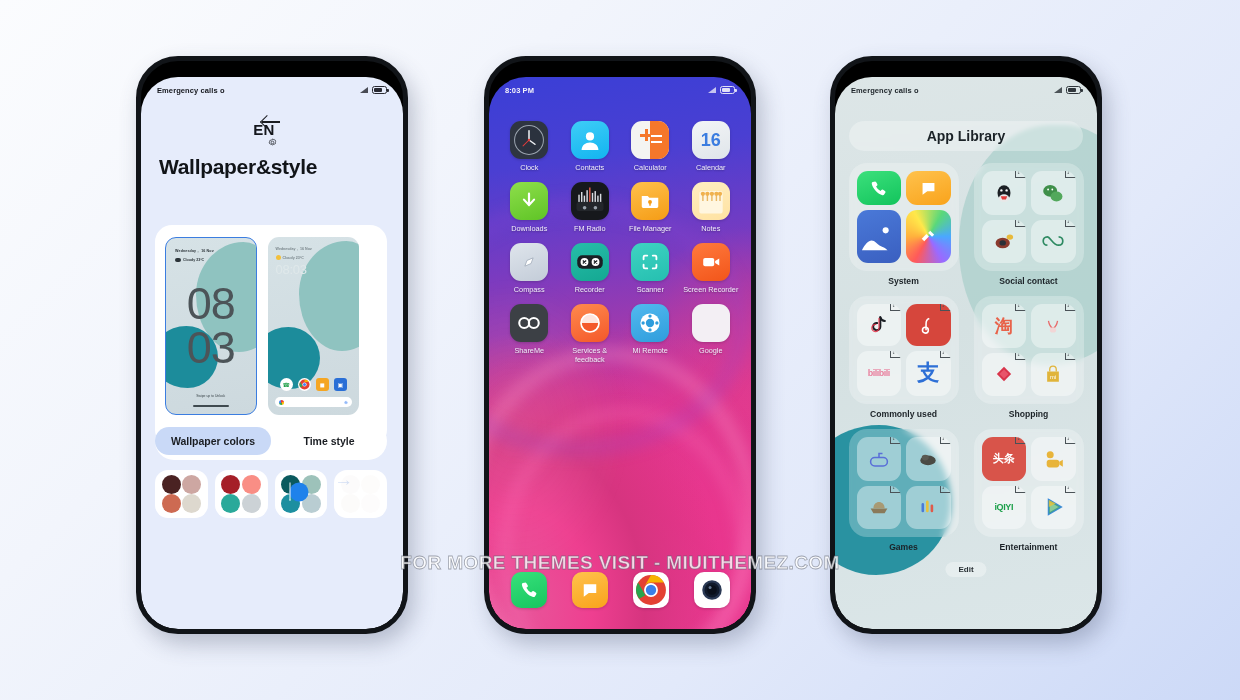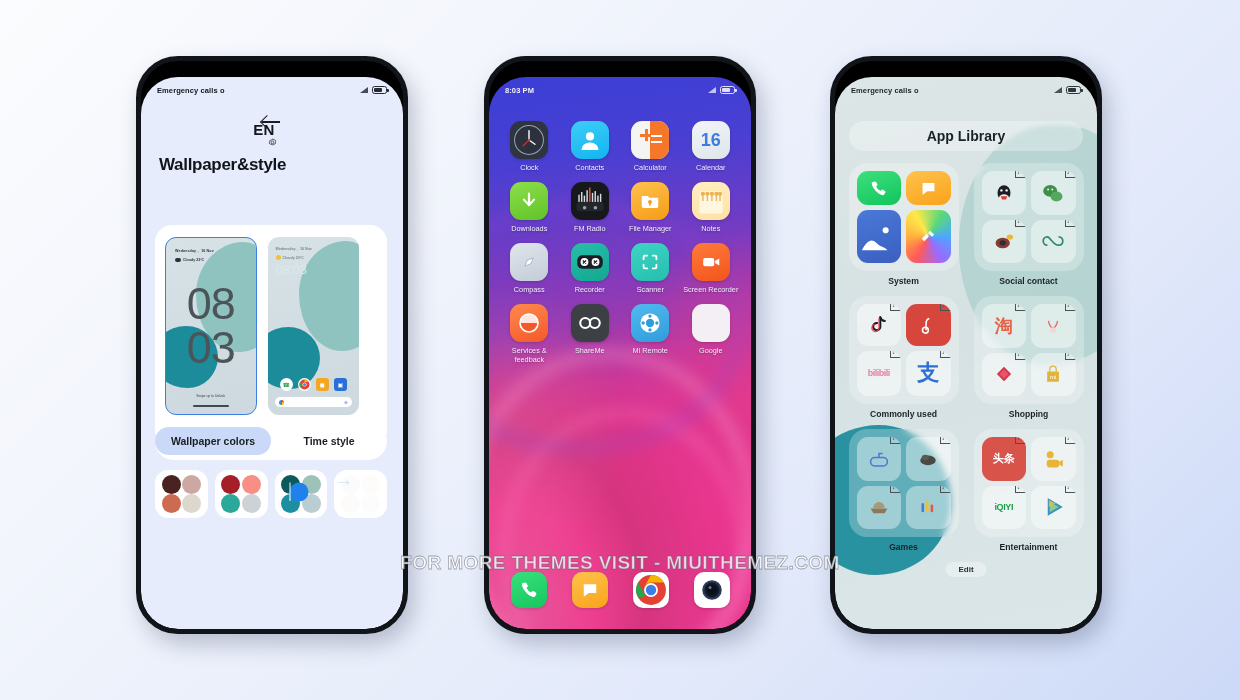--- a/index.html
+++ b/index.html
@@ -58,21 +58,21 @@
   }
   .p1-back { width:26px; height:26px; position:relative; cursor:pointer; }
   .p1-back::before{ content:''; position:absolute; left:3px; top:12px; width:18px; height:1.6px; background:#1b1d22;}
   .p1-back::after{ content:''; position:absolute; left:3px; top:8px; width:9px; height:9px;
                    border-left:1.6px solid #1b1d22; border-bottom:1.6px solid #1b1d22; transform:rotate(45deg);}
   .p1-spacer{ flex:1; }
   .p1-lang{ font-size:15px; font-weight:600; color:#14161c; letter-spacing:.4px; margin-right:16px; cursor:pointer;}
   .p1-gear{ width:19px; height:19px; cursor:pointer; }
   .p1-title{
     position:absolute; top:78px; left:18px;
-    font-size:17px; font-weight:bold; color:#111418; letter-spacing:-.3px;
+    font-size:21px; font-weight:bold; color:#111418; letter-spacing:-.3px;
   }
 
   .p1-card{
     position:absolute; left:14px; top:148px; width:232px;
     background:#fff; border-radius:17px; padding:12px 28px 9px 10px;
   }
   .p1-previews{ display:flex; gap:11px; justify-content:center; }
   .prev{
     width:98px; height:178px; border-radius:11px; overflow:hidden; position:relative;
     background: linear-gradient(170deg,#d6e2e6 0%, #cdd9de 100%);
@@ -517,38 +517,38 @@
         <div class="app-ic" style="background:linear-gradient(160deg,#ff7a3d,#f2551a)">
           <svg viewBox="0 0 24 24" width="22" height="22">
               <rect x="3.5" y="7.5" width="12" height="9" rx="2" fill="#fff"></rect>
               <path d="M16.5 11 21 8.2v7.6L16.5 13z" fill="#fff"></path>
             </svg>
         </div>
         <div class="app-lbl">Screen Recorder</div>
       </div>
 
       <div class="app">
+        <div class="app-ic" style="background:#3c4045">
+          <svg viewBox="0 0 40 40" width="32" height="32" fill="none" stroke="#fff" stroke-width="2.6">
+            <circle cx="14" cy="20" r="6.2"></circle>
+              <circle cx="26" cy="20" r="6.2"></circle>
+          </svg>
+        </div>
+        <div class="app-lbl">ShareMe</div>
+      </div>
+
+      <div class="app">
         <div class="app-ic" style="background:linear-gradient(160deg,#ff8a4d,#f4582a)">
           <svg viewBox="0 0 40 40" width="30" height="30">
             <circle cx="20" cy="20" r="12" fill="#ffe5de"></circle>
             <path d="M8.6 20h22.8a11.4 11.4 0 0 1-22.8 0z" fill="#f4582a"></path>
             <circle cx="20" cy="20" r="12" fill="none" stroke="#fff" stroke-width="2.2"></circle>
           </svg>
         </div>
         <div class="app-lbl">Services &amp; feedback</div>
-      </div>
-
-      <div class="app">
-        <div class="app-ic" style="background:#3c4045">
-          <svg viewBox="0 0 40 40" width="32" height="32" fill="none" stroke="#fff" stroke-width="2.6">
-            <circle cx="14" cy="20" r="6.2"></circle>
-              <circle cx="26" cy="20" r="6.2"></circle>
-          </svg>
-        </div>
-        <div class="app-lbl">ShareMe</div>
       </div>
 
       <div class="app">
         <div class="app-ic" style="background:linear-gradient(160deg,#52b9ef,#2f9ddc)">
           <svg viewBox="0 0 40 40" width="32" height="32">
             <circle cx="20" cy="20" r="12" fill="#fff"></circle>
             <circle cx="20" cy="20" r="5.2" fill="#2f9ddc"></circle>
             <circle cx="20" cy="11.4" r="2.1" fill="#2f9ddc"></circle>
               <circle cx="20" cy="28.6" r="2.1" fill="#2f9ddc"></circle>
             <circle cx="11.4" cy="20" r="2.1" fill="#2f9ddc"></circle>

